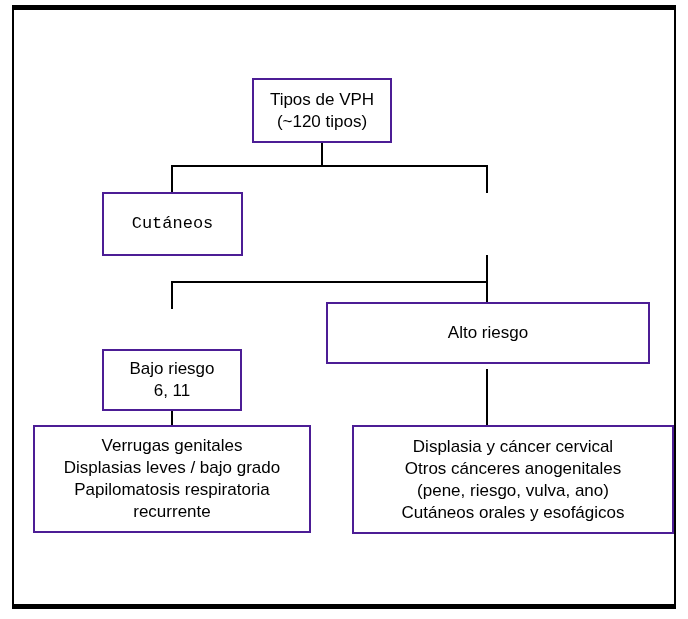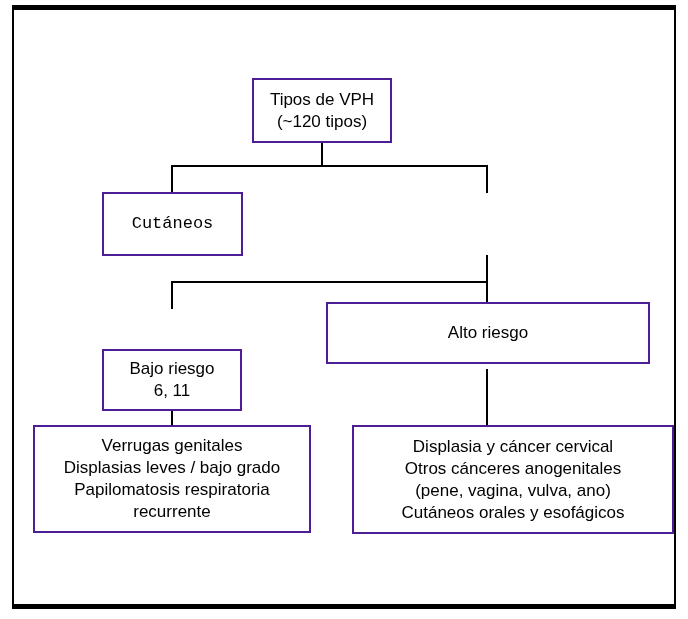--- a/index.html
+++ b/index.html
@@ -105,17 +105,17 @@
   <div class="node" id="node-bajo-out">
     <div class="line">Verrugas genitales</div>
     <div class="line">Displasias leves / bajo grado</div>
     <div class="line">Papilomatosis respiratoria</div>
     <div class="line">recurrente</div>
   </div>
 
   <div class="node" id="node-alto-out">
     <div class="line">Displasia y cáncer cervical</div>
     <div class="line">Otros cánceres anogenitales</div>
-    <div class="line">(pene, vagina, vulva, ano)</div>
+    <div class="line">(pene, riesgo, vulva, ano)</div>
     <div class="line">Cutáneos orales y esofágicos</div>
   </div>
 
 </div>
 
 </body></html>

